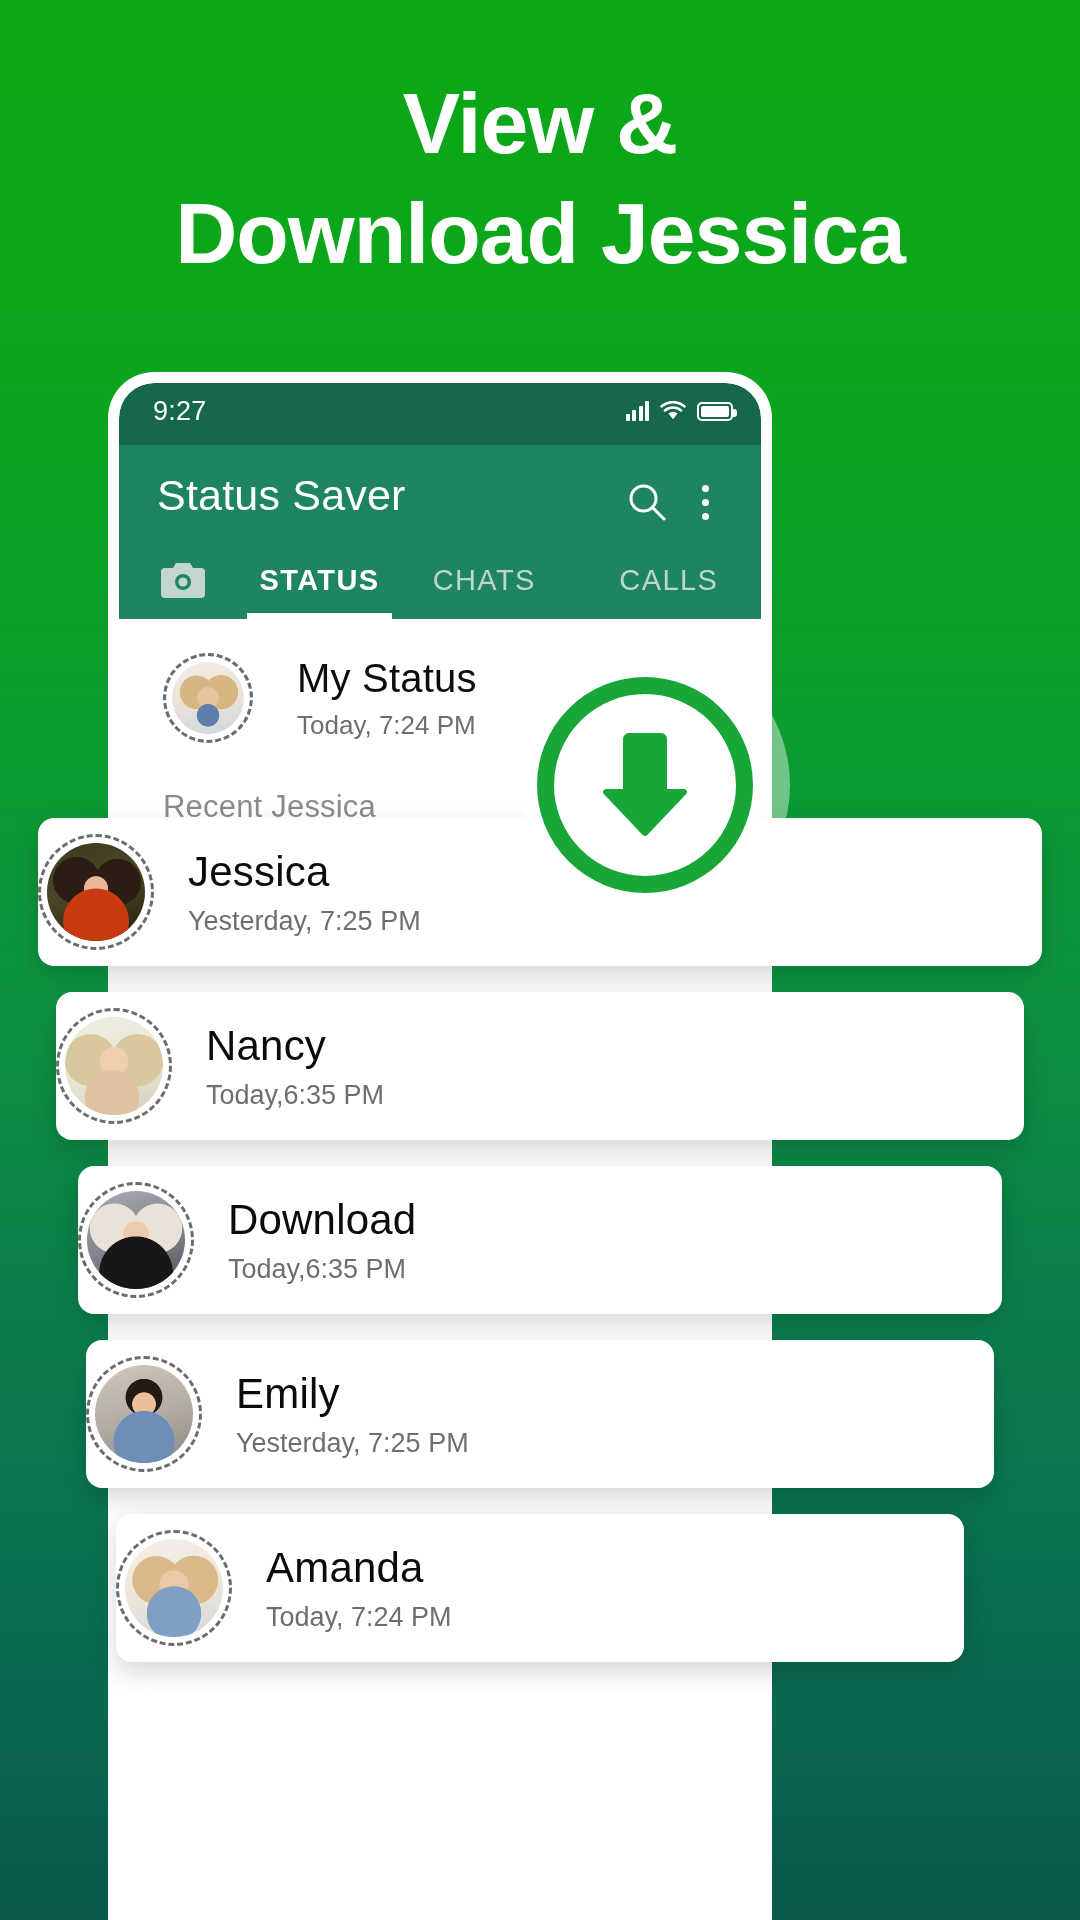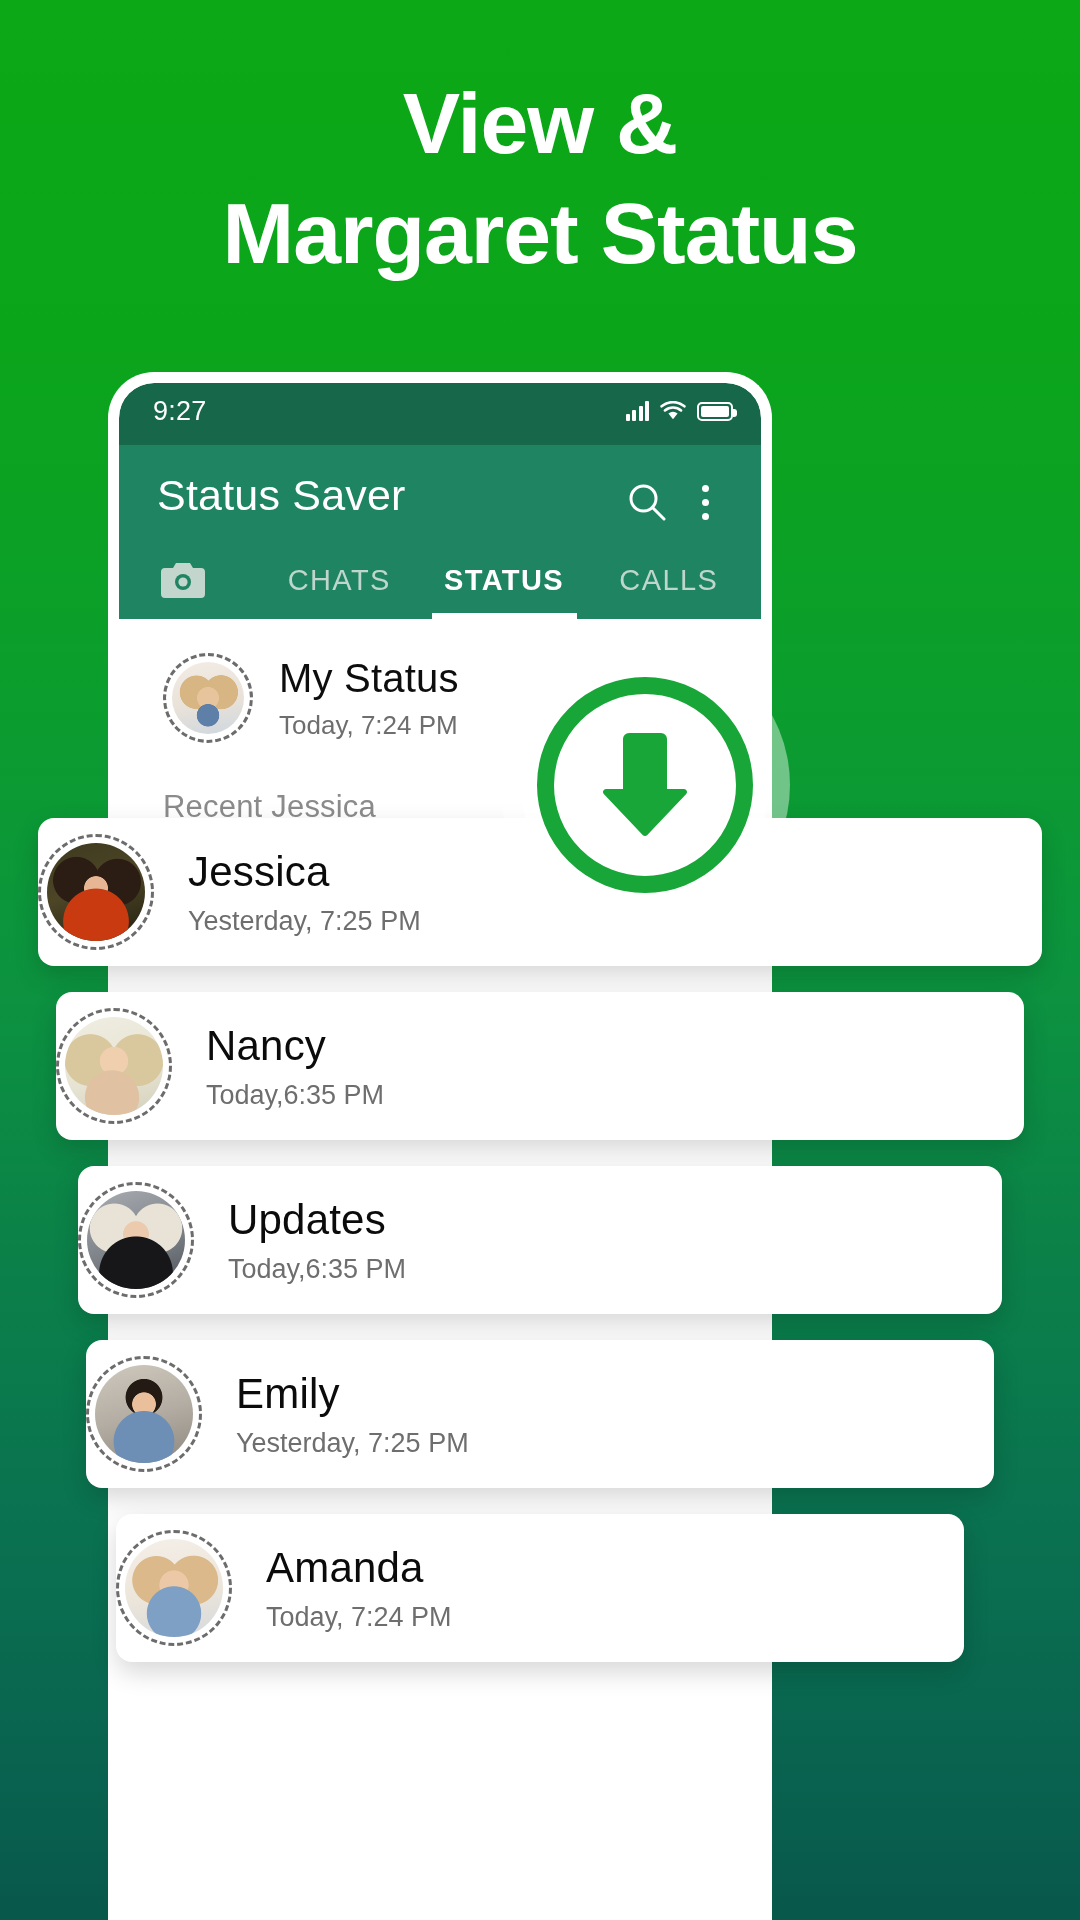--- a/index.html
+++ b/index.html
@@ -91,21 +91,21 @@
   .tab.active::after{
     content:""; position:absolute; left:0; right:0; bottom:0;
     height:6px; background:#ffffff;
   }
   .ic-camera{ width:46px; height:38px; }
 
   
   .content{ background:#ffffff; height:100%; }
 
   .mystatus{
-    display:flex; align-items:center; gap:26px;
+    display:flex; align-items:center; gap:44px;
     padding:34px 0 0 44px;
   }
   .mystatus .txt .nm{ font-size:40px; color:#0d0d0d; font-weight:400; letter-spacing:.2px; }
   .mystatus .txt .tm{ font-size:26px; color:#6e6e6e; margin-top:9px; }
 
   .recent-label{
     font-size:31px; color:#8b8b8b; padding:46px 0 0 44px; letter-spacing:.2px;
   }
 
   
@@ -192,21 +192,21 @@
     background:#ffffff; border:17px solid #17A637;
     display:flex; align-items:center; justify-content:center;
   }
   .dl-arrow{ width:104px; height:108px; }
 </style>
 </head>
 <body>
 
 <div class="headline">
   <span class="l1">View &amp;</span>
-  <span class="l2">Margaret Status</span>
+  <span class="l2">Download Jessica</span>
 </div>
 
 <div class="phone-wrap">
   <div class="phone-frame">
     <div class="phone-screen">
 
       <div class="statusbar">
         <div class="sb-time">9:27</div>
         <div class="sb-icons">
           <span class="ic-signal">
@@ -248,22 +248,22 @@
       <div class="tabs">
         <div class="tab camera">
           <span class="ic-camera">
             <svg viewBox="0 0 46 38" width="46" height="38">
                 <path d="M16 2 h14 l3 5 h8 a4 4 0 0 1 4 4 v22 a4 4 0 0 1 -4 4 h-36 a4 4 0 0 1 -4 -4 v-22 a4 4 0 0 1 4 -4 h8 Z" fill="#C3D6CD"></path>
                 <circle cx="23" cy="21" r="8" fill="#1E8462"></circle>
                 <circle cx="23" cy="21" r="4.6" fill="#C3D6CD"></circle>
               </svg>
           </span>
         </div>
+        <div class="tab t-status active">STATUS</div>
         <div class="tab t-chats">CHATS</div>
-        <div class="tab t-status active">STATUS</div>
         <div class="tab t-calls">CALLS</div>
       </div>
 
       <div class="content">
 
         <div class="mystatus">
           <div class="avatar av-90">
             <div class="ring"></div>
             <div class="pic">
                 <div class="ph-blonde1"></div>
@@ -311,21 +311,21 @@
   </div>
 
   <div class="card" style="margin-left:78px; margin-right:78px;">
     <div class="avatar av-116">
       <div class="ring"></div>
       <div class="pic">
           <div class="ph-margaret"></div>
         </div>
     </div>
     <div>
-      <div class="nm">Updates</div>
+      <div class="nm">Download</div>
       <div class="tm">Today,6:35 PM</div>
     </div>
   </div>
 
   <div class="card" style="margin-left:86px; margin-right:86px;">
     <div class="avatar av-116">
       <div class="ring"></div>
       <div class="pic">
           <div class="ph-emily"></div>
         </div>

